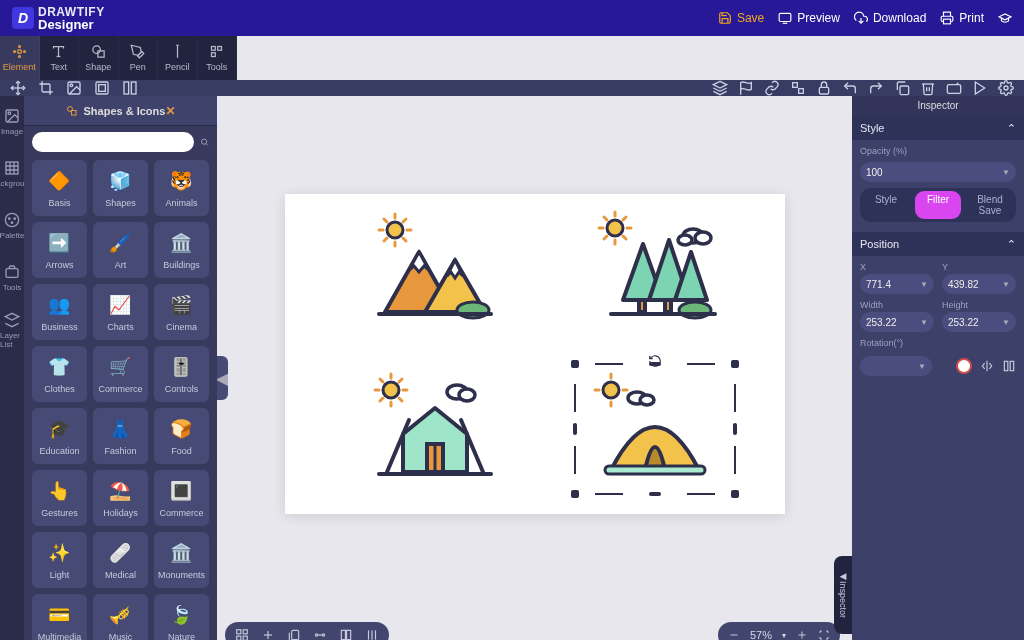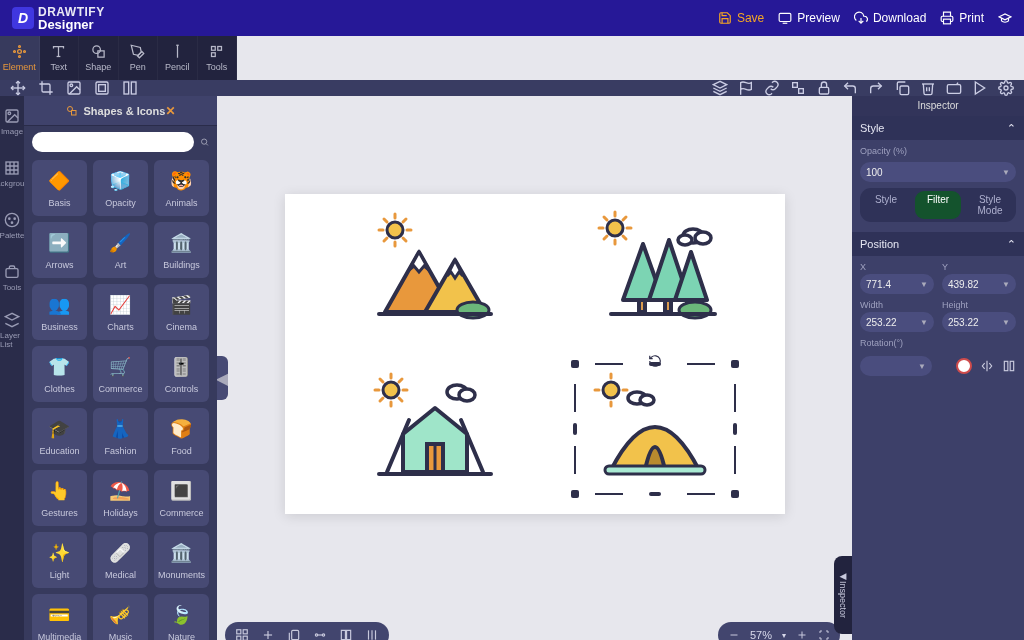--- a/index.html
+++ b/index.html
@@ -84,21 +84,21 @@
 .insp-title { height:20px; background:#32345a; color:#ddd; text-align:center; line-height:20px; font-size:10px;}
 .insp-section-h { height:24px; background:#2f3258; display:flex; align-items:center; justify-content:space-between; padding:0 8px; font-size:11px; color:#e5e6f2; cursor:pointer;}
 .insp-body { padding:6px 8px 10px 8px; display:flex; flex-direction:column; gap:6px;}
 .insp-label { font-size:9px; color:#9ea0bf;}
 .insp-row { display:flex; gap:8px;}
 .insp-field-wrap { flex:1; display:flex; flex-direction:column; gap:2px;}
 .insp-field { background:#4a4d7e; height:20px; border-radius:10px; display:flex; align-items:center; justify-content:space-between; padding:0 6px; font-size:10px; color:#eee;}
 .insp-field .chev { color:#aab; font-size:8px;}
 .pill-row { display:flex; gap:6px; background:#2f3258; padding:3px; border-radius:11px;}
 .pill { flex:1; text-align:center; font-size:10px; padding:3px 0; border-radius:9px; color:#aeb0cf; cursor:pointer;}
-.pill.active { background:#14532d; color:#fff;}
+.pill.active { background:#d946ef; color:#fff;}
 .insp-icons { display:flex; gap:8px; align-items:center; margin-top:2px;}
 .swatch { width:16px; height:16px; border-radius:50%; background:#fff; border:2px solid #cf4b4b;}
 .insp-icons .ii { width:14px; height:14px; color:#c8c9dd; cursor:pointer;}
 
 svg { display:block; }
 </style>
 </head>
 <body>
 
 <div class="header">
@@ -341,21 +341,21 @@
         </svg>
     </div>
     <div class="categories">
       <div class="cat-grid" id="cat-grid">
           <div class="cat-item">
             <div class="cat-icon">🔶</div>
             <span>Basis</span>
           </div>
           <div class="cat-item">
             <div class="cat-icon">🧊</div>
-            <span>Opacity</span>
+            <span>Shapes</span>
           </div>
           <div class="cat-item">
             <div class="cat-icon">🐯</div>
             <span>Animals</span>
           </div>
           <div class="cat-item">
             <div class="cat-icon">➡️</div>
             <span>Arrows</span>
           </div>
           <div class="cat-item">
@@ -635,21 +635,21 @@
     </div>
     <div class="insp-body">
       <div class="insp-label">Opacity (%)</div>
       <div class="insp-field">
         <span>100</span>
         <span class="chev">▼</span>
       </div>
       <div class="pill-row">
         <div class="pill">Style</div>
         <div class="pill active">Filter</div>
-        <div class="pill">Style Mode</div>
+        <div class="pill">Blend Save</div>
       </div>
     </div>
 
     <div class="insp-section-h">
       <span>Position</span>
       <span>⌃</span>
     </div>
     <div class="insp-body">
       <div class="insp-row">
         <div class="insp-field-wrap">

